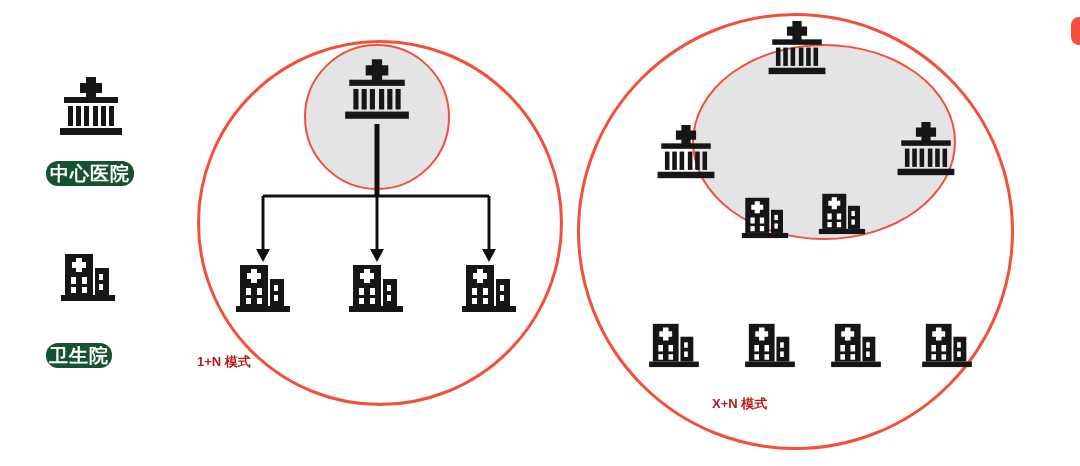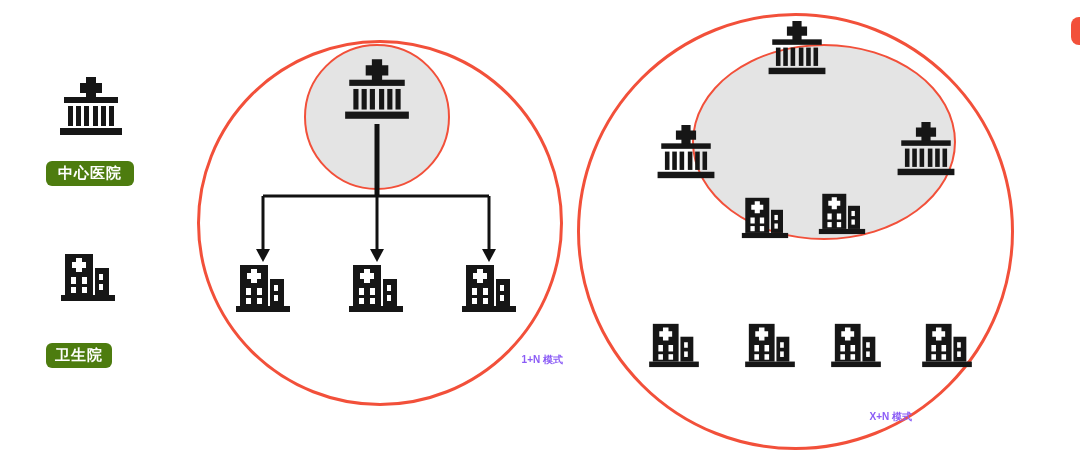--- a/index.html
+++ b/index.html
@@ -8,27 +8,27 @@
     overflow:hidden;font-family:"Liberation Sans","DejaVu Sans",sans-serif;
   }
   .circle{
     position:absolute;border:3px solid #f2503a;border-radius:50%;
     box-sizing:border-box;background:transparent;
   }
   .inner-circle{
     background:#e4e4e4;border-width:2.5px;
   }
   .pill{
-    position:absolute;background:#4d7c0f;color:#ffffff;font-weight:bold;
-    font-size:15px;display:flex;align-items:center;justify-content:center;
-    border-radius:6px;letter-spacing:1px;box-sizing:border-box;
+    position:absolute;background:#14532d;color:#ffffff;font-weight:bold;
+    font-size:19px;display:flex;align-items:center;justify-content:center;
+    border-radius:12px;letter-spacing:1px;box-sizing:border-box;
   }
   .model-label{
-    position:absolute;font-size:10px;font-weight:bold;color:#8b5cf6;
-    text-align:right;
+    position:absolute;font-size:13px;font-weight:bold;color:#b91c1c;
+    text-align:left;
   }
   .icon{position:absolute;line-height:0;}
   .icon svg{display:block;width:100%;height:100%;fill:#161616;}
   .arrows{position:absolute;}
   .sliver{
     position:absolute;background:#f2503a;border-radius:8px 0 0 8px;
   }
 </style>
 </head>
 <body>
@@ -164,18 +164,18 @@
       <svg viewBox="0 0 56 50" preserveAspectRatio="xMidYMid meet">
           <use href="#sym-health"></use>
         </svg>
     </span>
     <span class="icon" style="left:921px;top:322px;width:52px;height:46px;">
       <svg viewBox="0 0 56 50" preserveAspectRatio="xMidYMid meet">
           <use href="#sym-health"></use>
         </svg>
     </span>
 
-    <div class="model-label" style="left:712px;top:395px;width:200px;margin-top:15px;">X+N 模式</div>
+    <div class="model-label" style="left:712px;top:395px;width:200px;">X+N 模式</div>
   </div>
 
   <div class="sliver" style="left:1071px;top:17px;width:9px;height:28px;"></div>
 
 </div>
 
 </body></html>

